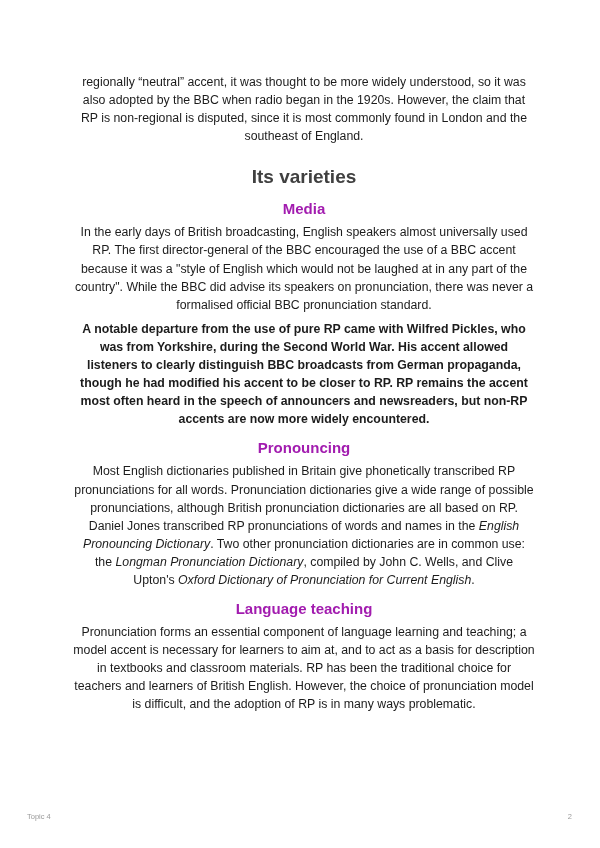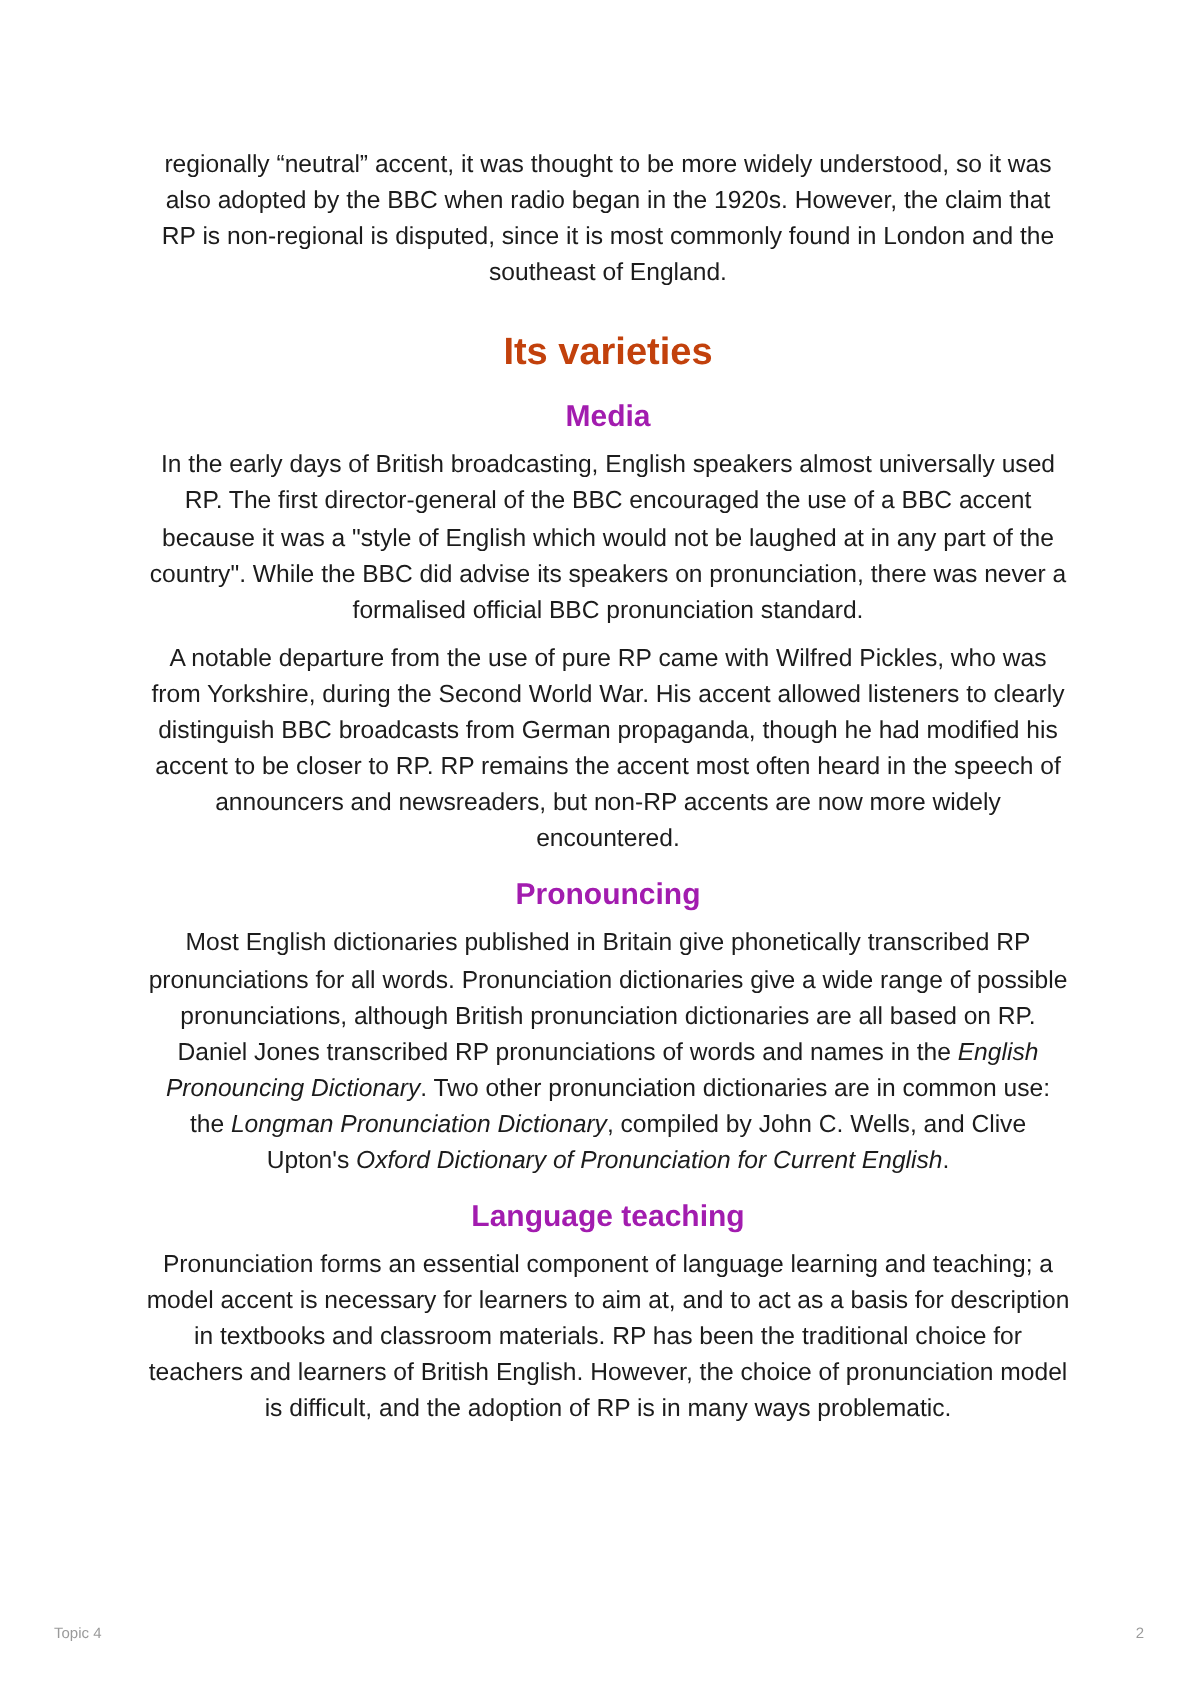--- a/index.html
+++ b/index.html
@@ -21,27 +21,27 @@
       top: 73px;
       width: 462px;
       text-align: center;
     }
     p {
       margin: 0;
       font-size: 12.3px;
       line-height: 18.1px;
       color: #1c1c1c;
     }
-    p + p { margin-top: 6px; }
+    p + p { margin-top: 6px; font-weight: bold; }
     h2 {
       margin: 20px 0 0 0;
       font-size: 19px;
       line-height: 24px;
       font-weight: bold;
-      color: #c2410c;
+      color: #404040;
     }
     h3 {
       margin: 10px 0 4px 0;
       font-size: 15px;
       line-height: 20px;
       font-weight: bold;
       color: #a21caf;
     }
     h2 + h3 { margin-top: 10px; }
     em { font-style: italic; }

